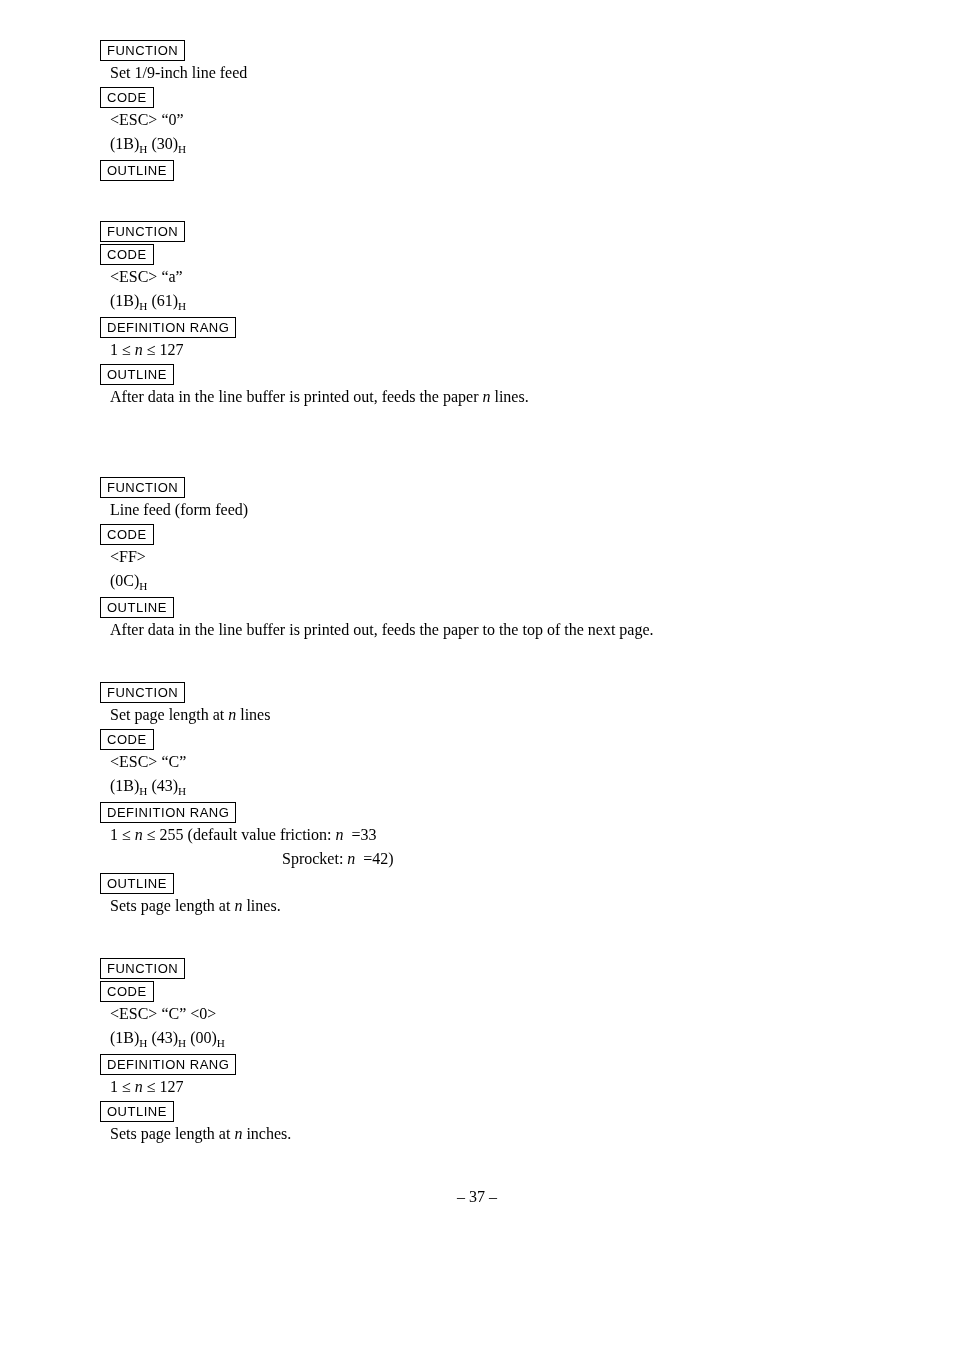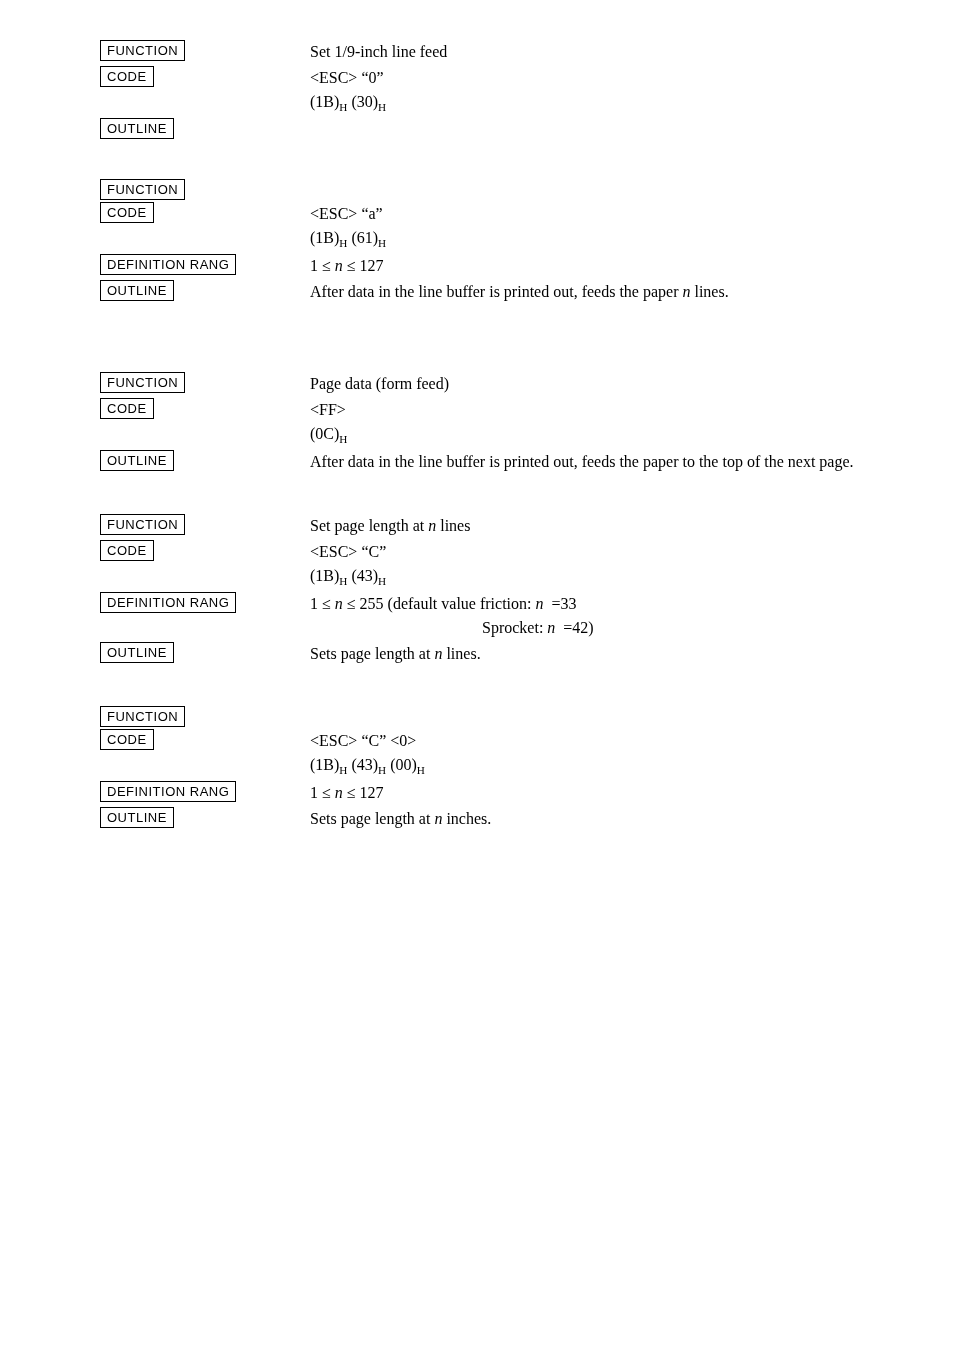--- a/index.html
+++ b/index.html
@@ -19,20 +19,21 @@
     }
 
     .entry {
       display: flex;
       flex-direction: column;
       margin-bottom: 10px;
     }
 
     .row {
       display: flex;
+      flex-direction: column;
       align-items: flex-start;
       margin-bottom: 2px;
       padding-left: 40px;
     }
 
     .label-cell {
       min-width: 200px;
       max-width: 200px;
     }
 
@@ -134,21 +135,21 @@
 
   <div class="section-gap"></div>
   <div class="section-gap"></div>
 
   <div class="entry">
     <div class="row">
       <div class="label-cell">
         <span class="label-box">FUNCTION</span>
       </div>
       <div class="content-cell">
-        Page data (form feed)
+        Line feed (form feed)
       </div>
     </div>
     <div class="row">
       <div class="label-cell">
         <span class="label-box">CODE</span>
       </div>
       <div class="content-cell">
         &lt;FF&gt;<br>
         (0C)<sub>H</sub>
       </div>
@@ -230,14 +231,17 @@
     <div class="row">
       <div class="label-cell">
         <span class="label-box">OUTLINE</span>
       </div>
       <div class="content-cell">
         Sets page length at <em>n</em> inches.
       </div>
     </div>
   </div>
 
+  <div class="page-footer">
+    <span>– 37 –</span>
+  </div>
 
 </div>
 
 </body></html>

